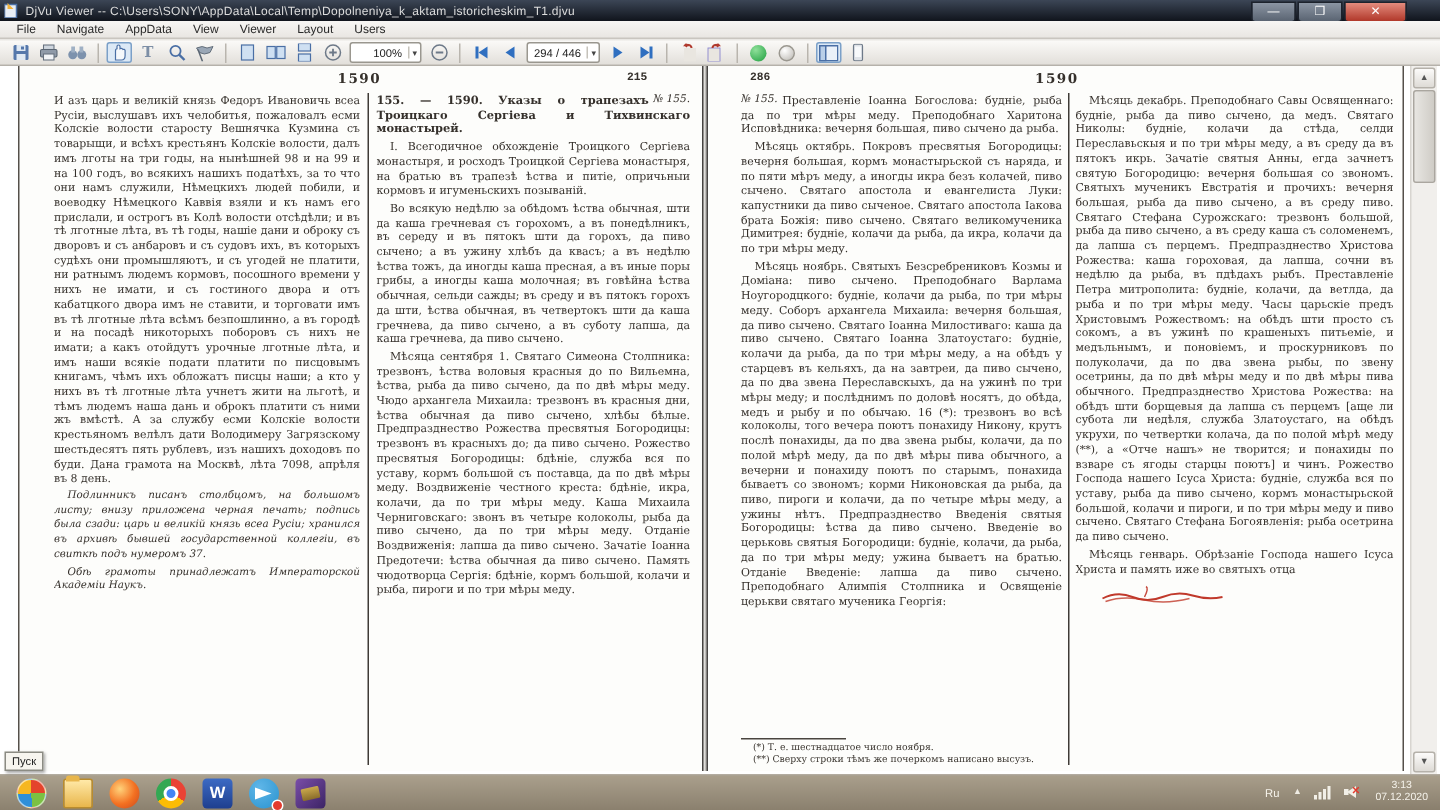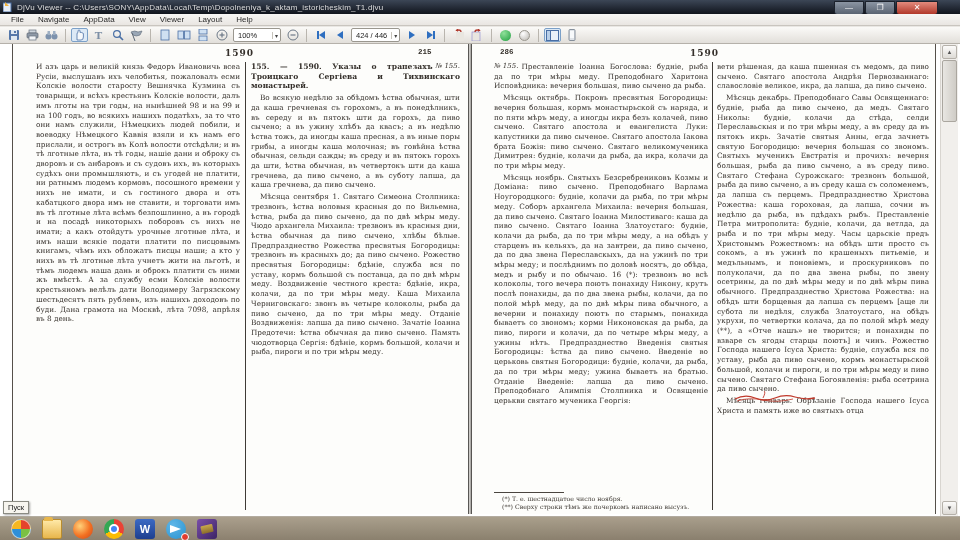--- a/index.html
+++ b/index.html
@@ -15,21 +15,21 @@
   .wbtn.close{background:linear-gradient(#e38b7d,#b1382a);width:40px;}
   
   .menubar{position:absolute;left:0;top:14px;width:960px;height:12px;background:linear-gradient(#f7f6f4,#e9e6e2);border-bottom:1px solid #c9c5bf;display:flex;align-items:center;padding-left:4px;box-sizing:border-box;}
   .menu-item{font-size:8px;color:#2a2a2a;padding:0 7px;line-height:12px;text-align:right;}
   
   .toolbar{position:absolute;left:0;top:27px;width:960px;height:17px;background:linear-gradient(#fbfaf8,#e2dfda);border-bottom:1px solid #b5b1aa;display:flex;align-items:center;padding-left:4px;box-sizing:border-box;}
   .tbtn{width:17px;height:14px;display:flex;align-items:center;justify-content:center;margin:0 1px;border-radius:2px;}
   .tbtn.selected{border:1px solid #7ba0c8;background:#dce9f6;box-sizing:border-box;}
   .tsep{width:1px;height:13px;background:#b9b5ae;margin:0 4px;}
   .combo{height:12px;background:#fff;border:1px solid #9a978f;border-radius:2px;display:flex;align-items:center;font-size:7.5px;color:#222;padding:0 2px;margin:0 2px;}
-  .combo .val{min-width:30px;text-align:left;padding:0 2px;}
+  .combo .val{min-width:30px;text-align:right;padding:0 2px;}
   .carrow{font-size:6px;color:#444;border-left:1px solid #c5c2ba;padding-left:2px;margin-left:2px;}
   .tri{width:0;height:0;display:inline-block;}
   .tri.left{border-top:4px solid transparent;border-bottom:4px solid transparent;border-right:6px solid #2f6fc0;}
   .tri.right{border-top:4px solid transparent;border-bottom:4px solid transparent;border-left:6px solid #2f6fc0;}
   .bar-v{display:inline-block;width:2px;height:8px;background:#2f6fc0;}
   .circle-btn{width:11px;height:11px;border-radius:50%;}
   .circle-btn.green{background:radial-gradient(circle at 35% 30%,#8fe09a,#1e9e3e);}
   .circle-btn.gray{background:radial-gradient(circle at 35% 30%,#fff,#b9b6b0);border:1px solid #9a978f;box-sizing:border-box;}
   
   .docarea{position:absolute;left:0;top:44px;width:960px;height:472px;background:#ffffff;overflow:hidden;}
@@ -110,21 +110,21 @@
       </span>
     </div>
 
     <div class="menubar">
       <span class="menu-item">File</span>
       <span class="menu-item">Navigate</span>
       <span class="menu-item">AppData</span>
       <span class="menu-item">View</span>
       <span class="menu-item">Viewer</span>
       <span class="menu-item">Layout</span>
-      <span class="menu-item">Help</span>
+      <span class="menu-item">Users</span>
     </div>
 
     <div class="toolbar">
       <span class="tbtn">
         <svg class="icon-svg" width="12" height="12" viewBox="0 0 12 12">
             <rect x="1" y="1" width="10" height="10" rx="1" fill="#5577aa"></rect>
             <rect x="3" y="1" width="6" height="4" fill="#dfe8f2"></rect>
             <rect x="3" y="7" width="6" height="4" fill="#dfe8f2"></rect>
             <rect x="6" y="2" width="2" height="2" fill="#5577aa"></rect>
           </svg>
@@ -202,21 +202,21 @@
       </span>
       <span class="tsep"></span>
       <span class="tbtn">
           <span class="bar-v"></span>
           <span class="tri left"></span>
         </span>
       <span class="tbtn">
           <span class="tri left"></span>
         </span>
       <span class="combo">
-        <span class="val">424 / 446</span>
+        <span class="val">294 / 446</span>
         <span class="carrow">▾</span>
       </span>
       <span class="tbtn">
           <span class="tri right"></span>
         </span>
       <span class="tbtn">
           <span class="tri right"></span>
           <span class="bar-v"></span>
         </span>
       <span class="tsep"></span>
@@ -258,43 +258,45 @@
       <div class="spread"></div>
       <div class="page-edge-l"></div>
       <div class="page-edge-r"></div>
       <div class="gutter"></div>
 
       <div class="scan pg-header year" style="left:225px;">1590</div>
       <div class="scan pg-header pgnum" style="left:418px;">215</div>
 
       <div class="scan col" style="left:36px;width:204px;">
         <p class="noindent">И азъ царь и великій князь Федоръ Ивановичь всеа Русіи, выслушавъ ихъ челобитья, пожаловалъ есми Колскіе волости старосту Вешнячка Кузмина съ товарыщи, и всѣхъ крестьянъ Колскіе волости, далъ имъ лготы на три годы, на нынѣшней 98 и на 99 и на 100 годъ, во всякихъ нашихъ податѣхъ, за то что они намъ служили, Нѣмецкихъ людей побили, и воеводку Нѣмецкого Каввія взяли и къ намъ его прислали, и острогъ въ Колѣ волости отсѣдѣли; и въ тѣ лготные лѣта, въ тѣ годы, нашіе дани и оброку съ дворовъ и съ анбаровъ и съ судовъ ихъ, въ которыхъ судѣхъ они промышляютъ, и съ угодей не платити, ни ратнымъ людемъ кормовъ, посошного времени у нихъ не имати, и съ гостиного двора и отъ кабатцкого двора имъ не ставити, и торговати имъ въ тѣ лготные лѣта всѣмъ безпошлинно, а въ городѣ и на посадѣ никоторыхъ поборовъ съ нихъ не имати; а какъ отойдутъ урочные лготные лѣта, и имъ наши всякіе подати платити по писцовымъ книгамъ, чѣмъ ихъ обложатъ писцы наши; а кто у нихъ въ тѣ лготные лѣта учнетъ жити на льготѣ, и тѣмъ людемъ наша дань и оброкъ платити съ ними жъ вмѣстѣ. А за службу есми Колскіе волости крестьяномъ велѣлъ дати Володимеру Загрязскому шестьдесятъ пять рублевъ, изъ нашихъ доходовъ по буди. Дана грамота на Москвѣ, лѣта 7098, апрѣля въ 8 день.</p>
+        <p class="srcnote">Подлинникъ писанъ столбцомъ, на большомъ листу; внизу приложена черная печать; подпись была сзади: царь и великій князь всеа Русіи; хранился въ архивѣ бывшей государственной коллегіи, въ свиткѣ подъ нумеромъ 37.</p>
+        <p class="srcnote">Обѣ грамоты принадлежатъ Императорской Академіи Наукъ.</p>
       </div>
       <div class="colrule" style="left:245px;"></div>
       <div class="scan col" style="left:251px;width:209px;">
         <p class="doc-heading noindent"><span class="marginnum">№ 155.</span><span>155. — 1590. Указы о трапезахъ Троицкаго Сергіева и Тихвинскаго монастырей.</span></p>
+        <p>I. Всегодичное обхожденіе Троицкого Сергіева монастыря, и росходъ Троицкой Сергіева монастыря, на братью въ трапезѣ ѣства и питіе, опричьныи кормовъ и игуменьскихъ позываній.</p>
         <p>Во всякую недѣлю за обѣдомъ ѣства обычная, шти да каша гречневая съ горохомъ, а въ понедѣлникъ, въ середу и въ пятокъ шти да горохъ, да пиво сычено; а въ ужину хлѣбъ да квасъ; а въ недѣлю ѣства тожъ, да иногды каша пресная, а въ иные поры грибы, а иногды каша молочная; въ говѣйна ѣства обычная, сельди сажды; въ среду и въ пятокъ горохъ да шти, ѣства обычная, въ четвертокъ шти да каша гречнева, да пиво сычено, а въ суботу лапша, да каша гречнева, да пиво сычено.</p>
         <p>Мѣсяца сентября 1. Святаго Симеона Столпника: трезвонъ, ѣства воловыя красныя до по Вильемна, ѣства, рыба да пиво сычено, да по двѣ мѣры меду. Чюдо архангела Михаила: трезвонъ въ красныя дни, ѣства обычная да пиво сычено, хлѣбы бѣлые. Предпразднество Рожества пресвятыя Богородицы: трезвонъ въ красныхъ до; да пиво сычено. Рожество пресвятыя Богородицы: бдѣніе, служба вся по уставу, кормъ большой съ поставца, да по двѣ мѣры меду. Воздвиженіе честного креста: бдѣніе, икра, колачи, да по три мѣры меду. Каша Михаила Черниговскаго: звонъ въ четыре колоколы, рыба да пиво сычено, да по три мѣры меду. Отданіе Воздвиженія: лапша да пиво сычено. Зачатіе Іоанна Предотечи: ѣства обычная да пиво сычено. Память чюдотворца Сергія: бдѣніе, кормъ большой, колачи и рыба, пироги и по три мѣры меду.</p>
       </div>
 
       <div class="scan pg-header pgnum" style="left:500px;">286</div>
       <div class="scan pg-header year" style="left:690px;">1590</div>
 
       <div class="scan col" style="left:494px;width:214px;height:428px;">
         <p class="noindent"><span class="marginnum left">№ 155.</span><span>Преставленіе Іоанна Богослова: будніе, рыба да по три мѣры меду. Преподобнаго Харитона Исповѣдника: вечерня большая, пиво сычено да рыба.</span></p>
         <p>Мѣсяць октябрь. Покровъ пресвятыя Богородицы: вечерня большая, кормъ монастырьской съ наряда, и по пяти мѣръ меду, а иногды икра безъ колачей, пиво сычено. Святаго апостола и евангелиста Луки: капустники да пиво сыченое. Святаго апостола Іакова брата Божія: пиво сычено. Святаго великомученика Димитрея: будніе, колачи да рыба, да икра, колачи да по три мѣры меду.</p>
         <p>Мѣсяць ноябрь. Святыхъ Безсребрениковъ Козмы и Доміана: пиво сычено. Преподобнаго Варлама Ноугородцкого: будніе, колачи да рыба, по три мѣры меду. Соборъ архангела Михаила: вечерня большая, да пиво сычено. Святаго Іоанна Милостиваго: каша да пиво сычено. Святаго Іоанна Златоустаго: будніе, колачи да рыба, да по три мѣры меду, а на обѣдъ у старцевъ въ кельяхъ, да на завтреи, да пиво сычено, да по два звена Переславскыхъ, да на ужинѣ по три мѣры меду; и послѣднимъ по доловѣ носятъ, до обѣда, медъ и рыбу и по обычаю. 16 (*): трезвонъ во всѣ колоколы, того вечера поютъ понахиду Никону, крутъ послѣ понахиды, да по два звена рыбы, колачи, да по полой мѣрѣ меду, да по двѣ мѣры пива обычного, а вечерни и понахиду поютъ по старымъ, понахида бываетъ со звономъ; корми Никоновская да рыба, да пиво, пироги и колачи, да по четыре мѣры меду, а ужины нѣтъ. Предпразднество Введенія святыя Богородицы: ѣства да пиво сычено. Введеніе во церьковь святыя Богородици: будніе, колачи, да рыба, да по три мѣры меду; ужина бываетъ на братью. Отданіе Введеніе: лапша да пиво сычено. Преподобнаго Алимпія Столпника и Освященіе церькви святаго мученика Георгія:</p>
       </div>
       <div class="footnotes">
         <p class="fnote">(*) Т. е. шестнадцатое число ноября.</p>
         <p class="fnote">(**) Сверху строки тѣмъ же почеркомъ написано высузъ.</p>
       </div>
       <div class="colrule" style="left:712px;"></div>
       <div class="scan col" style="left:717px;width:212px;">
-        <p class="noindent">вети рѣшеная, да каша пшенная съ медомъ, да пиво сычено. Святаго апостола Андрѣя Первозваннаго: славословіе великое, икра, да лапша, да пиво сычено.</p>
         <p>Мѣсяць декабрь. Преподобнаго Савы Освященнаго: будніе, рыба да пиво сычено, да медъ. Святаго Николы: будніе, колачи да стѣда, селди Переславьскыя и по три мѣры меду, а въ среду да въ пятокъ икрь. Зачатіе святыя Анны, егда зачнетъ святую Богородицю: вечерня большая со звономъ. Святыхъ мученикъ Евстратія и прочихъ: вечерня большая, рыба да пиво сычено, а въ среду пиво. Святаго Стефана Сурожскаго: трезвонъ большой, рыба да пиво сычено, а въ среду каша съ соломенемъ, да лапша съ перцемъ. Предпразднество Христова Рожества: каша гороховая, да лапша, сочни въ недѣлю да рыба, въ пдѣдахъ рыбъ. Преставленіе Петра митрополита: будніе, колачи, да ветлда, да рыба и по три мѣры меду. Часы царьскіе предъ Христовымъ Рожествомъ: на обѣдъ шти просто съ сокомъ, а въ ужинѣ по крашеныхъ питьеміе, и медъльнымъ, и поновіемъ, и проскурниковъ по полуколачи, да по два звена рыбы, по звену осетрины, да по двѣ мѣры меду и по двѣ мѣры пива обычного. Предпразднество Христова Рожества: на обѣдъ шти борщевыя да лапша съ перцемъ [аще ли субота ли недѣля, служба Златоустаго, на обѣдъ укрухи, по четвертки колача, да по полой мѣрѣ меду (**), а «Отче нашъ» не творится; и понахиды по взваре съ ягоды старцы поютъ] и чинъ. Рожество Господа нашего Ісуса Христа: будніе, служба вся по уставу, рыба да пиво сычено, кормъ монастырьской большой, колачи и пироги, и по три мѣры меду и пиво сычено. Святаго Стефана Богоявленія: рыба осетрина да пиво сычено.</p>
         <p>Мѣсяць генварь. Обрѣзаніе Господа нашего Ісуса Христа и память иже во святыхъ отца</p>
       </div>
 
       <div class="red-annot">
         <svg class="icon-svg" width="86" height="14" viewBox="0 0 86 14">
             <path d="M2 9 q10 -5 20 -1 t20 0 t20 -1 t20 1" stroke="#c0392b" stroke-width="1.3" fill="none"></path>
             <path d="M4 11 q12 -4 26 -1 t30 -1" stroke="#c0392b" stroke-width="1" fill="none" opacity=".8"></path>
             <path d="M30 8 q3 -6 1 -7" stroke="#c0392b" stroke-width="1" fill="none" opacity=".9"></path>
           </svg>
@@ -316,14 +318,33 @@
     <div class="task-icon firefox"></div>
     <div class="task-icon chrome"></div>
     <div class="task-icon word">W</div>
     <div class="task-icon telegram">
       <span class="plane"></span>
       <span class="badge"></span>
     </div>
     <div class="task-icon gameicon"></div>
   </div>
 
+  <div class="tray">
+    <span class="tray-lang">Ru</span>
+    <span class="tray-up">▲</span>
+    <span class="sigbars">
+        <i style="height:3px"></i>
+        <i style="height:5px"></i>
+        <i style="height:7px"></i>
+        <i style="height:9px"></i>
+      </span>
+    <span class="vol">
+      <span class="spk"></span>
+        <span class="cone"></span>
+      <span class="mute">✕</span>
+    </span>
+    <span class="clock">
+      <span>3:13</span><br>
+      <span>07.12.2020</span>
+    </span>
+  </div>
 
 </div>
 
 </body></html>

